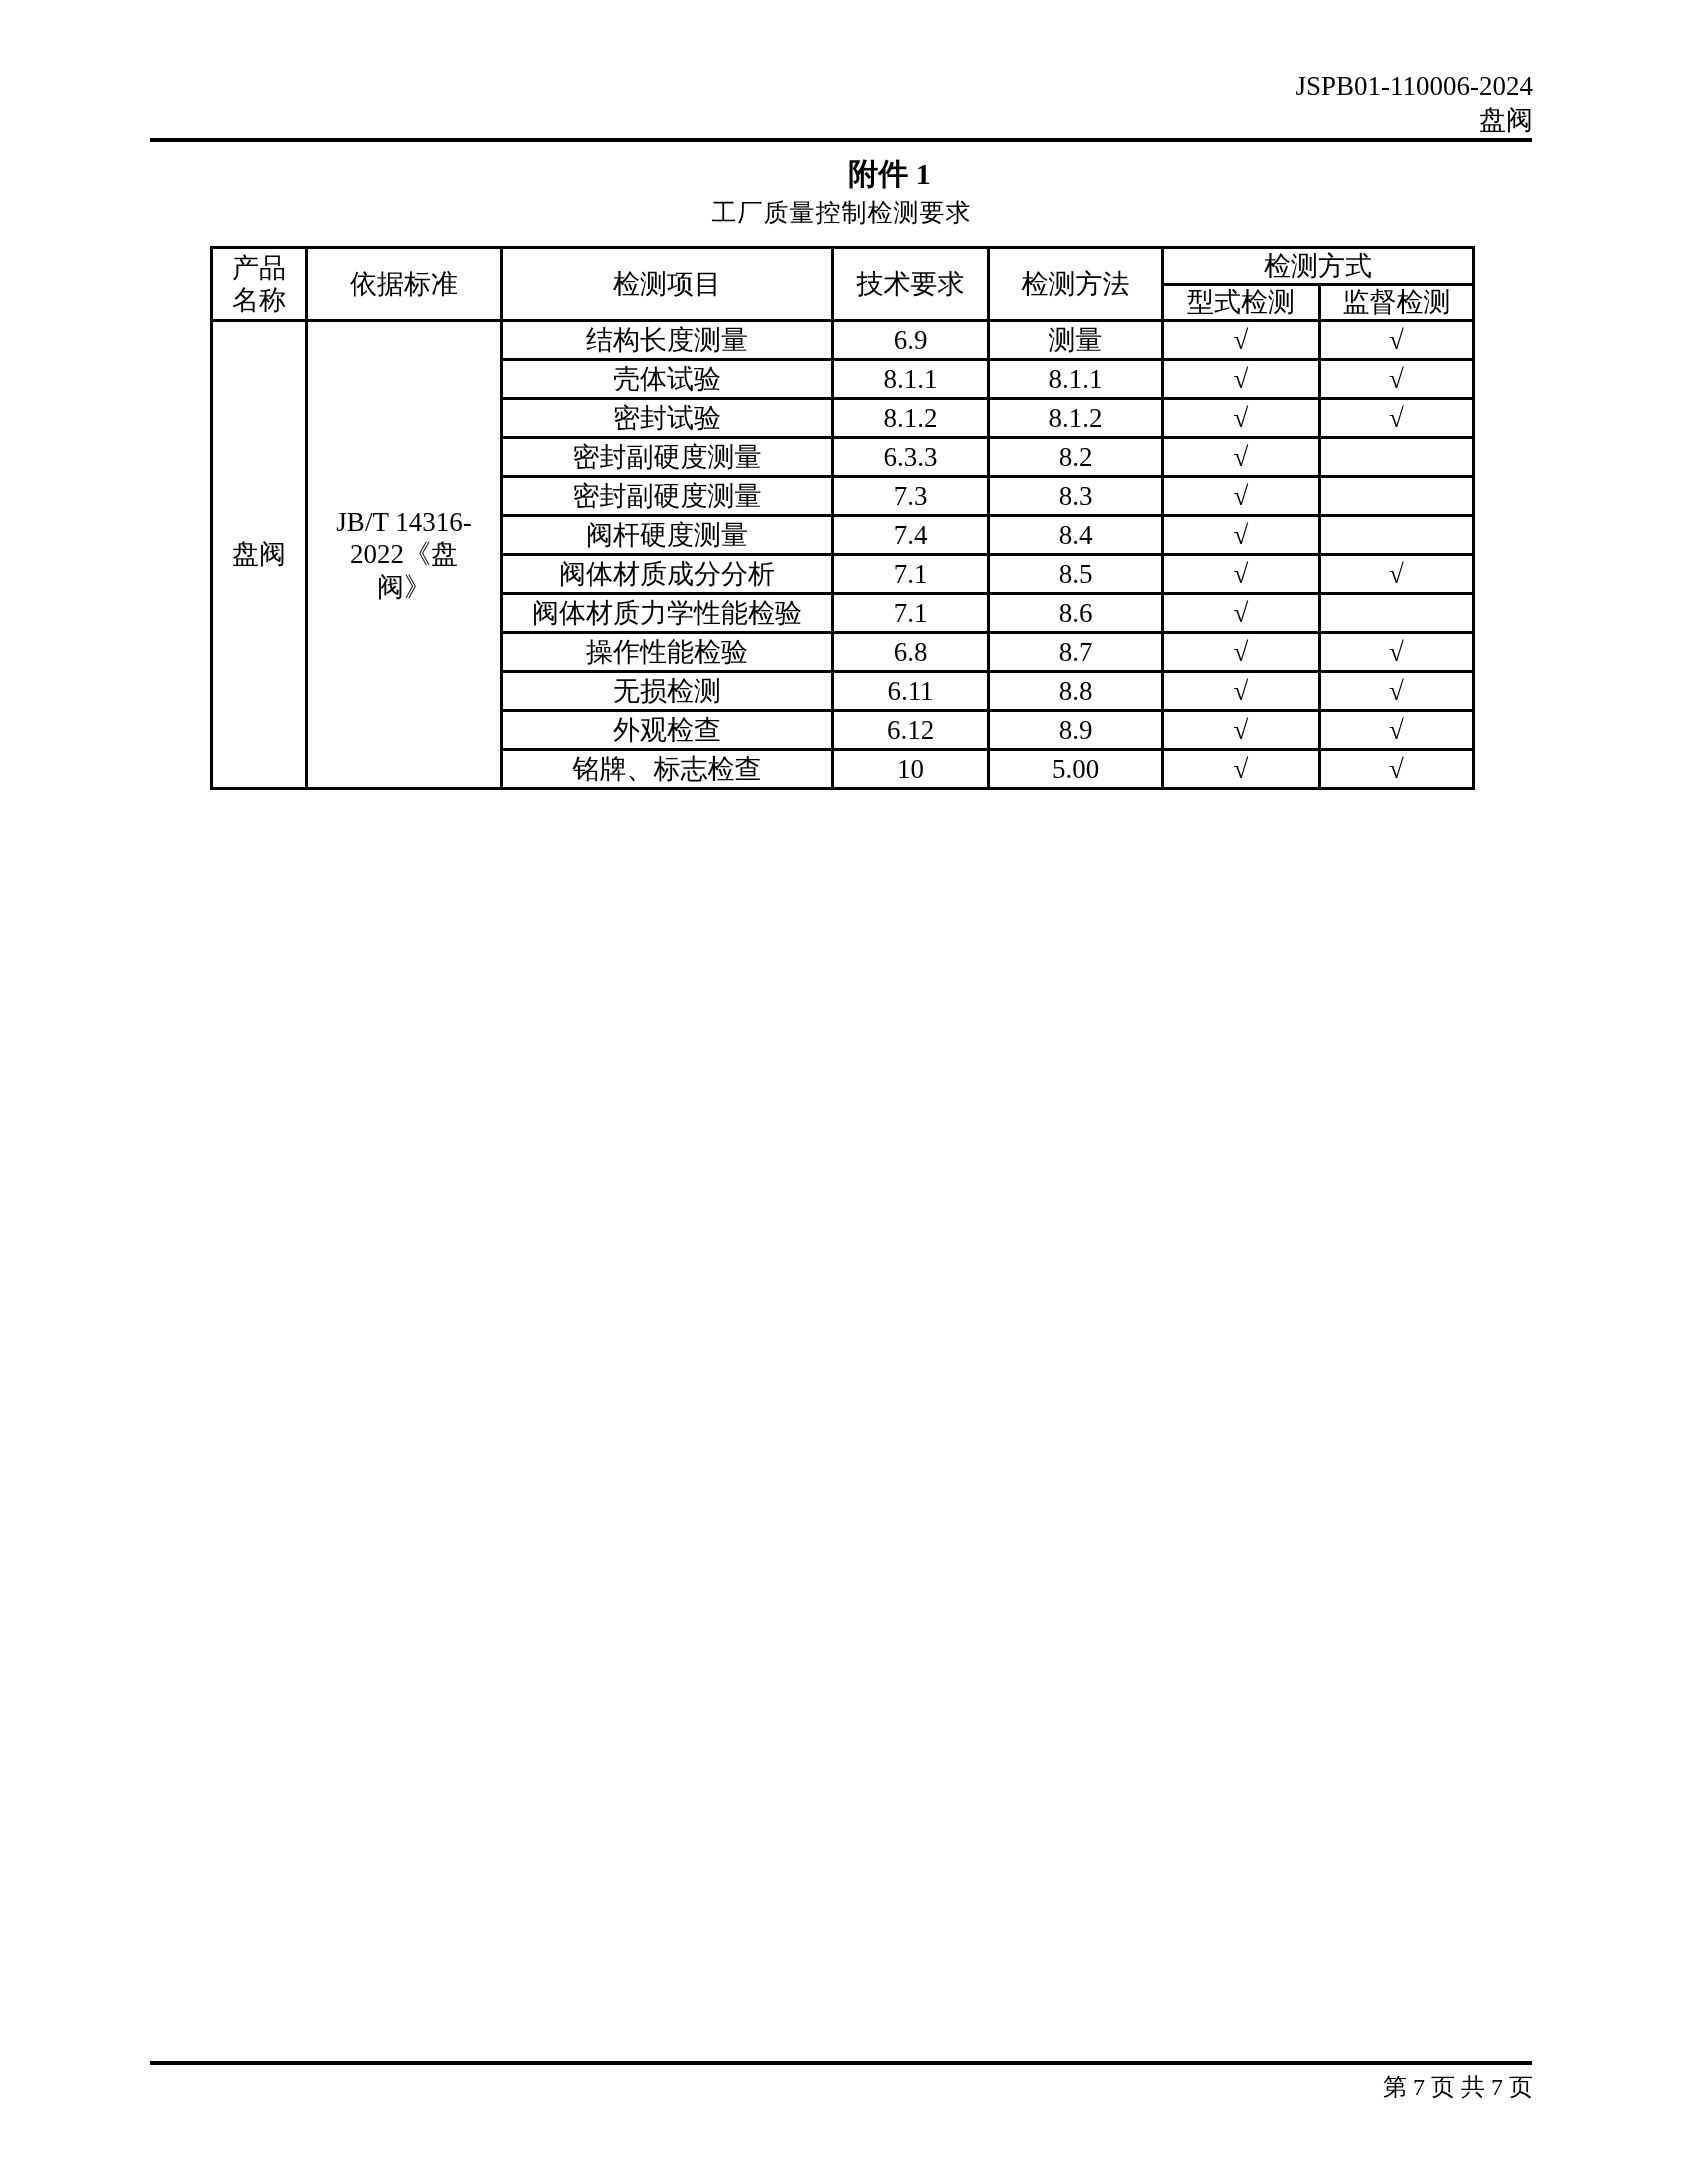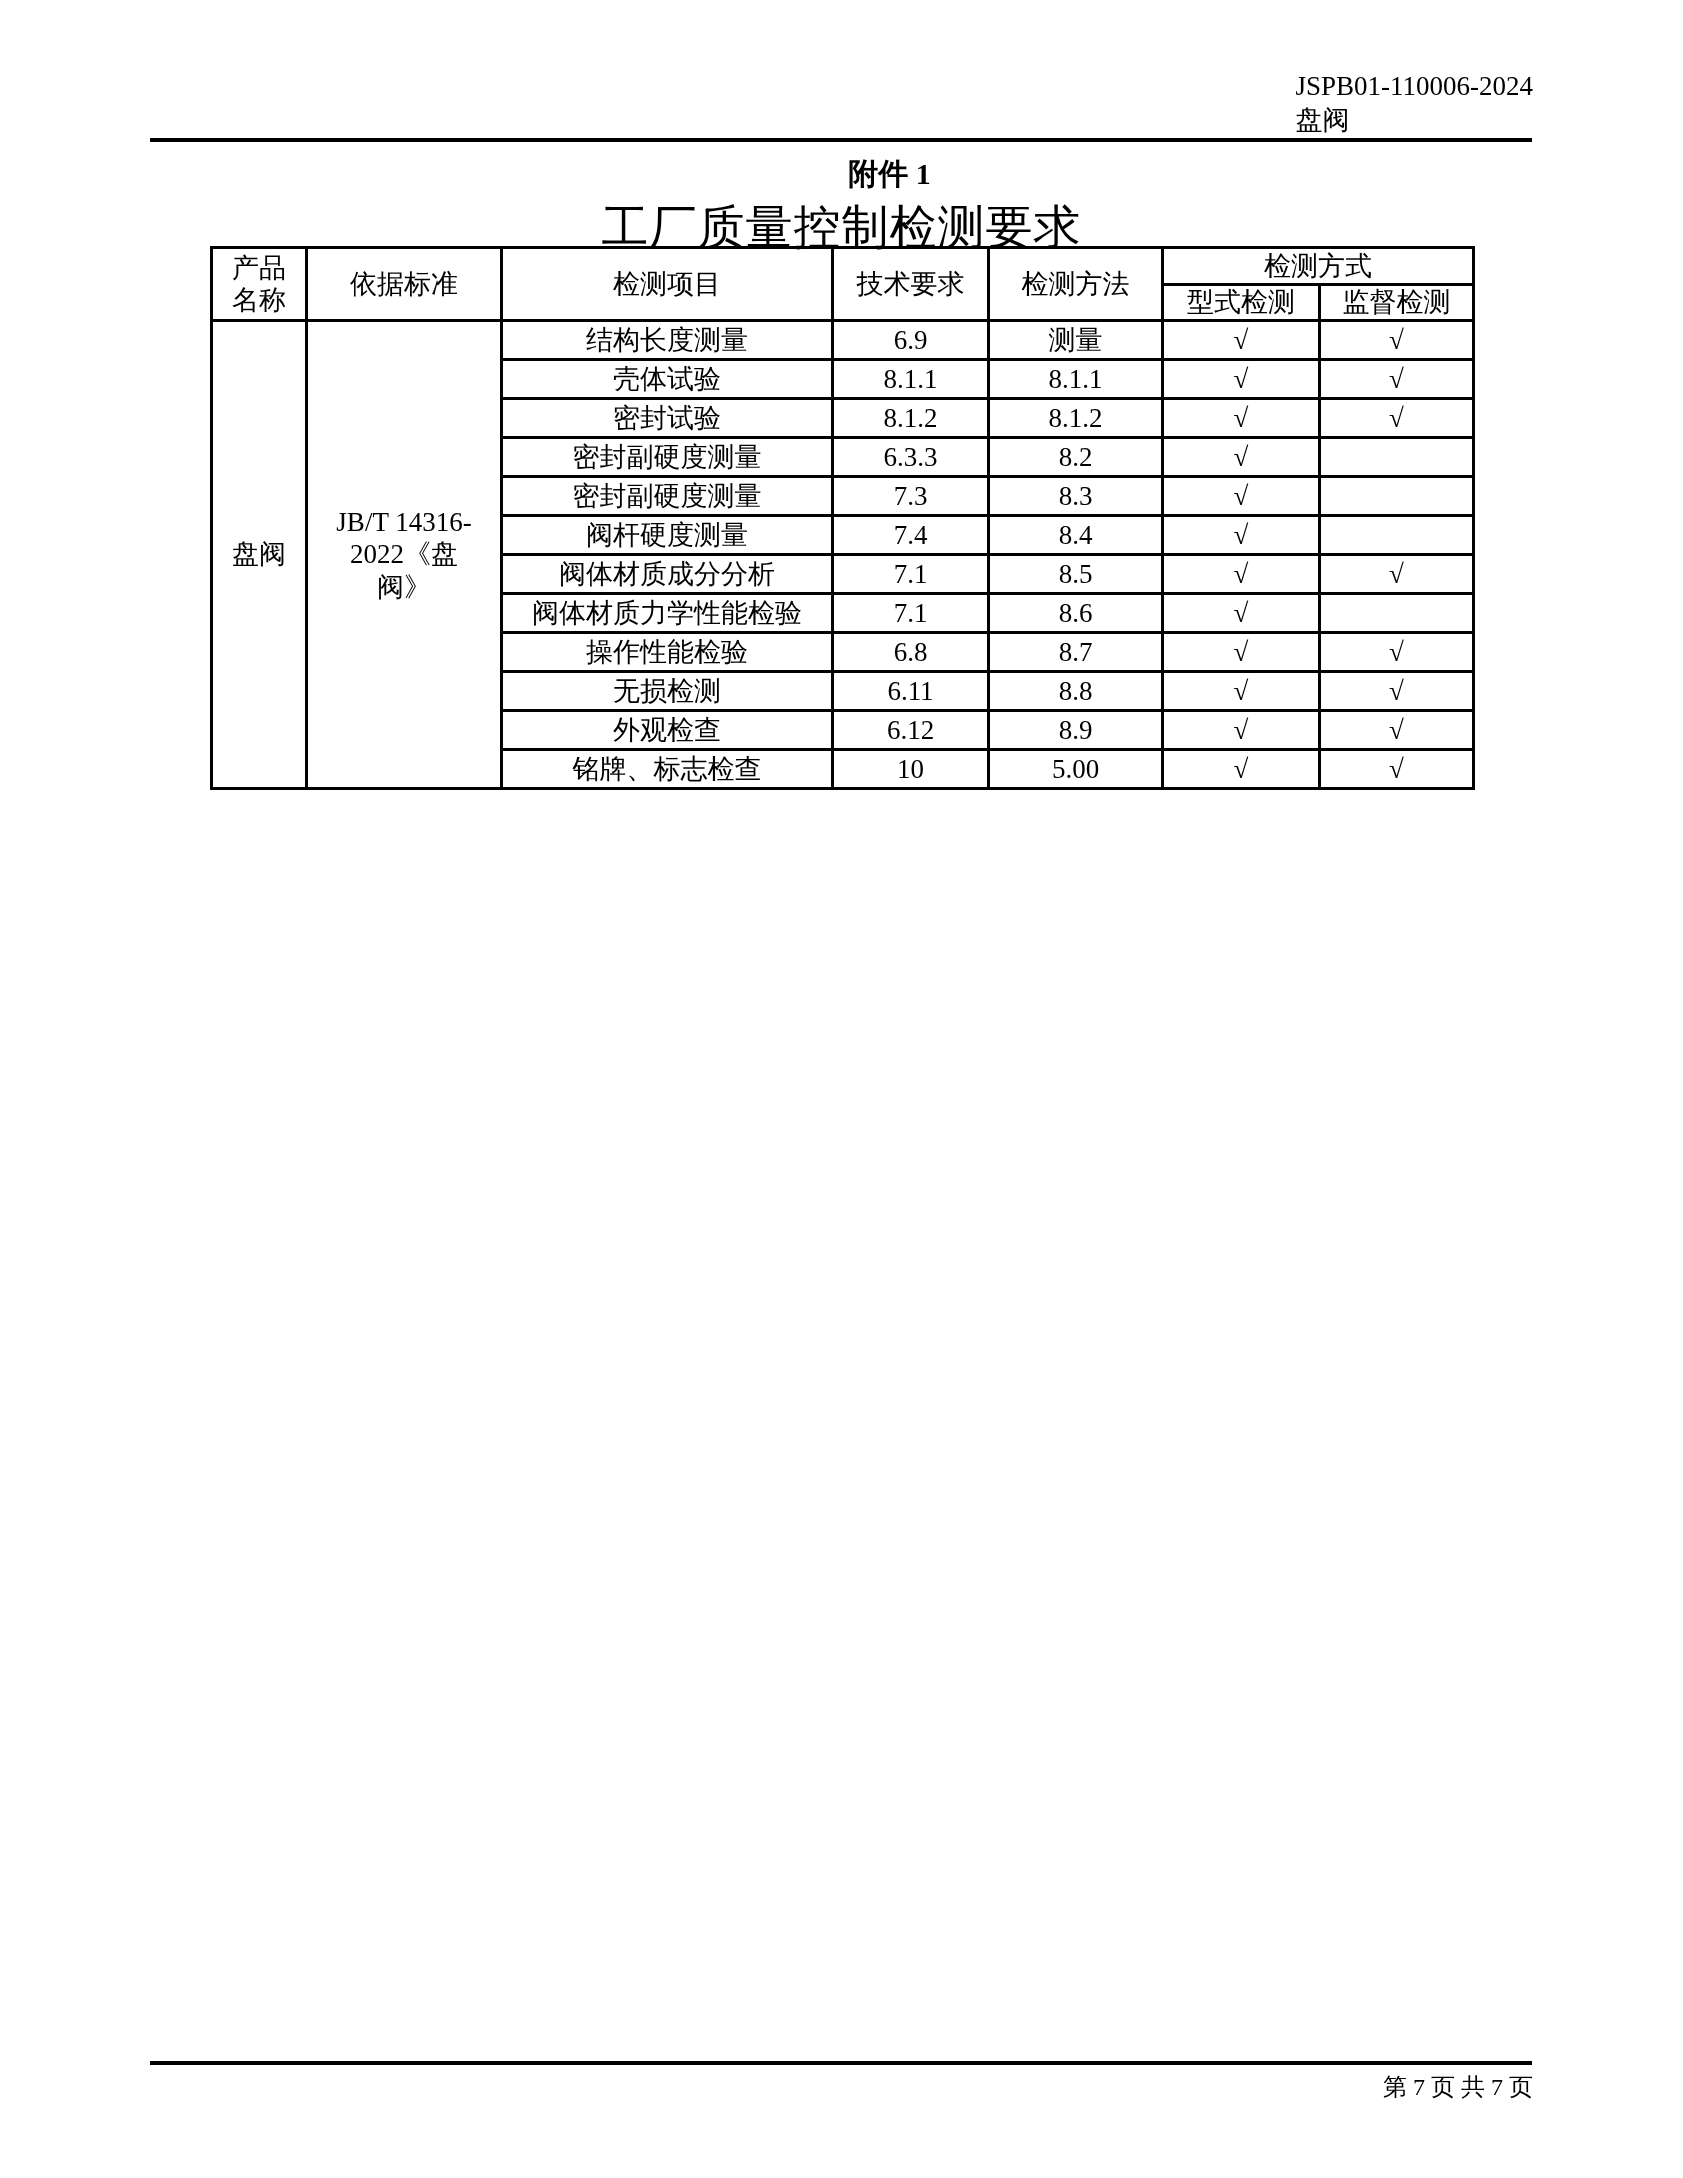--- a/index.html
+++ b/index.html
@@ -7,34 +7,35 @@
     position:relative;
     width:1683px;height:2178px;
     background:#ffffff;
     color:#000000;
     font-family:"Liberation Serif","DejaVu Serif",serif;
     overflow:hidden;
     margin:0 auto;
   }
   .doc-header{
     position:absolute;top:69px;right:150px;
+    text-align:right;
     font-size:27px;line-height:34px;
   }
   .rule{
     position:absolute;left:150px;width:1382px;height:4px;background:#000;
   }
   .rule-top{top:138px;}
   .rule-bottom{top:2061px;}
   .attachment-label{
     position:absolute;top:154px;left:0;width:100%;
     text-align:center;font-size:30px;font-weight:bold;padding-left:48px;
   }
   .table-title{
     position:absolute;top:196px;left:0;width:100%;
-    text-align:center;font-size:47px;letter-spacing:1px;
+    text-align:center;font-size:25px;letter-spacing:1px;
   }
   table.qc{
     position:absolute;left:210px;top:246px;
     width:1263px;
     border-collapse:collapse;table-layout:fixed;
   }
   table.qc th,table.qc td{
     border:3px solid #000;
     text-align:center;vertical-align:middle;
     font-size:27px;font-weight:normal;

